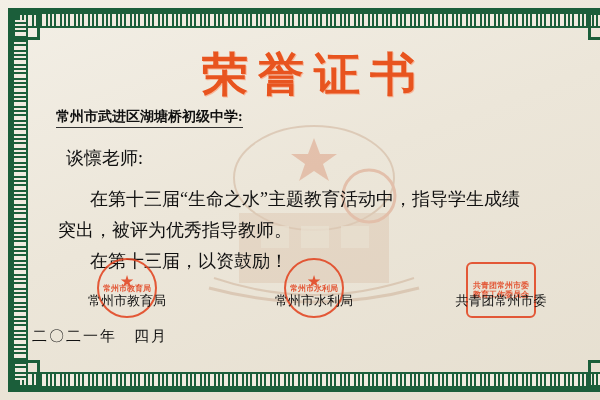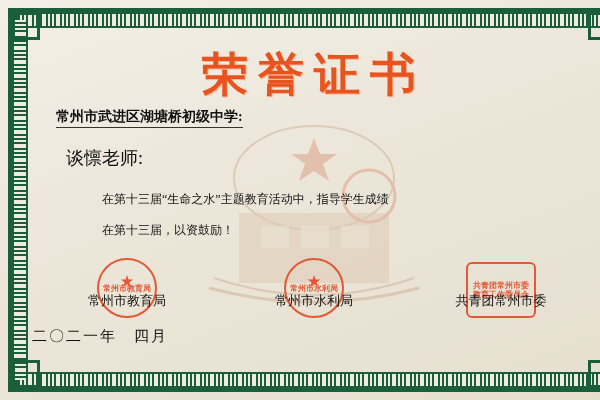--- a/index.html
+++ b/index.html
@@ -65,21 +65,21 @@
     position:absolute;left:24px;top:76px;
     font-size:14px;font-weight:bold;color:#111;
     border-bottom:1px solid #333;padding-bottom:1px;
   }
   .teacher{
     position:absolute;left:34px;top:114px;
     font-size:18px;font-weight:normal;color:#111;
   }
   .body-text{
     position:absolute;left:26px;right:36px;top:152px;
-    font-size:12px;line-height:31px;color:#111;text-align:justify;margin-left:12px;
+    font-size:18px;line-height:31px;color:#111;text-align:justify;
   }
   .body-text .indent{display:inline-block;width:32px;}
   .sign-row{
     position:absolute;left:20px;right:20px;bottom:58px;
     display:flex;justify-content:space-between;align-items:flex-end;
     font-size:13px;color:#111;
   }
   .sign{position:relative;text-align:center;width:150px;}
   .sign .name{position:relative;z-index:2;}
   .seal{
@@ -130,20 +130,21 @@
     </svg>
 
     <div class="title">荣誉证书</div>
 
     <div class="recipient">常州市武进区湖塘桥初级中学:</div>
 
     <div class="teacher">谈懔老师:</div>
 
     <div class="body-text">
       <div><span class="indent"></span><span>在第十三届“生命之水”主题教育活动中，指导学生成绩</span></div>
+      <div>突出，被评为优秀指导教师。</div>
       <div><span class="indent"></span><span>在第十三届，以资鼓励！</span></div>
     </div>
 
     <div class="sign-row">
       <div class="sign">
         <div class="seal">
           <span class="star">★</span>
           <span class="txt">常州市教育局</span>
         </div>
         <div class="name">常州市教育局</div>

